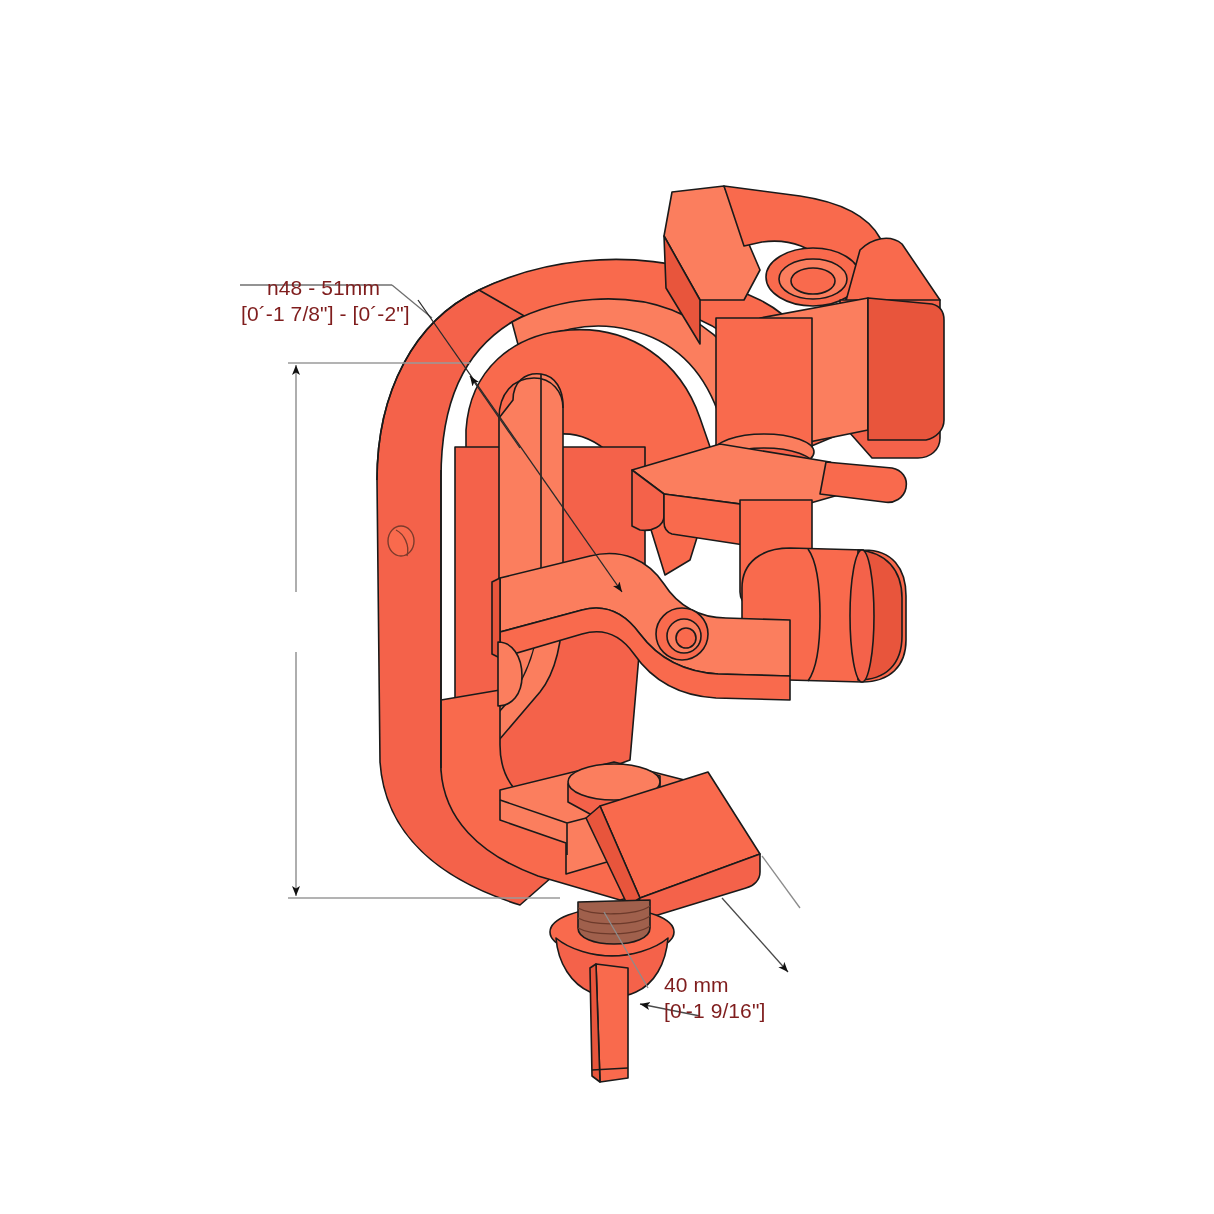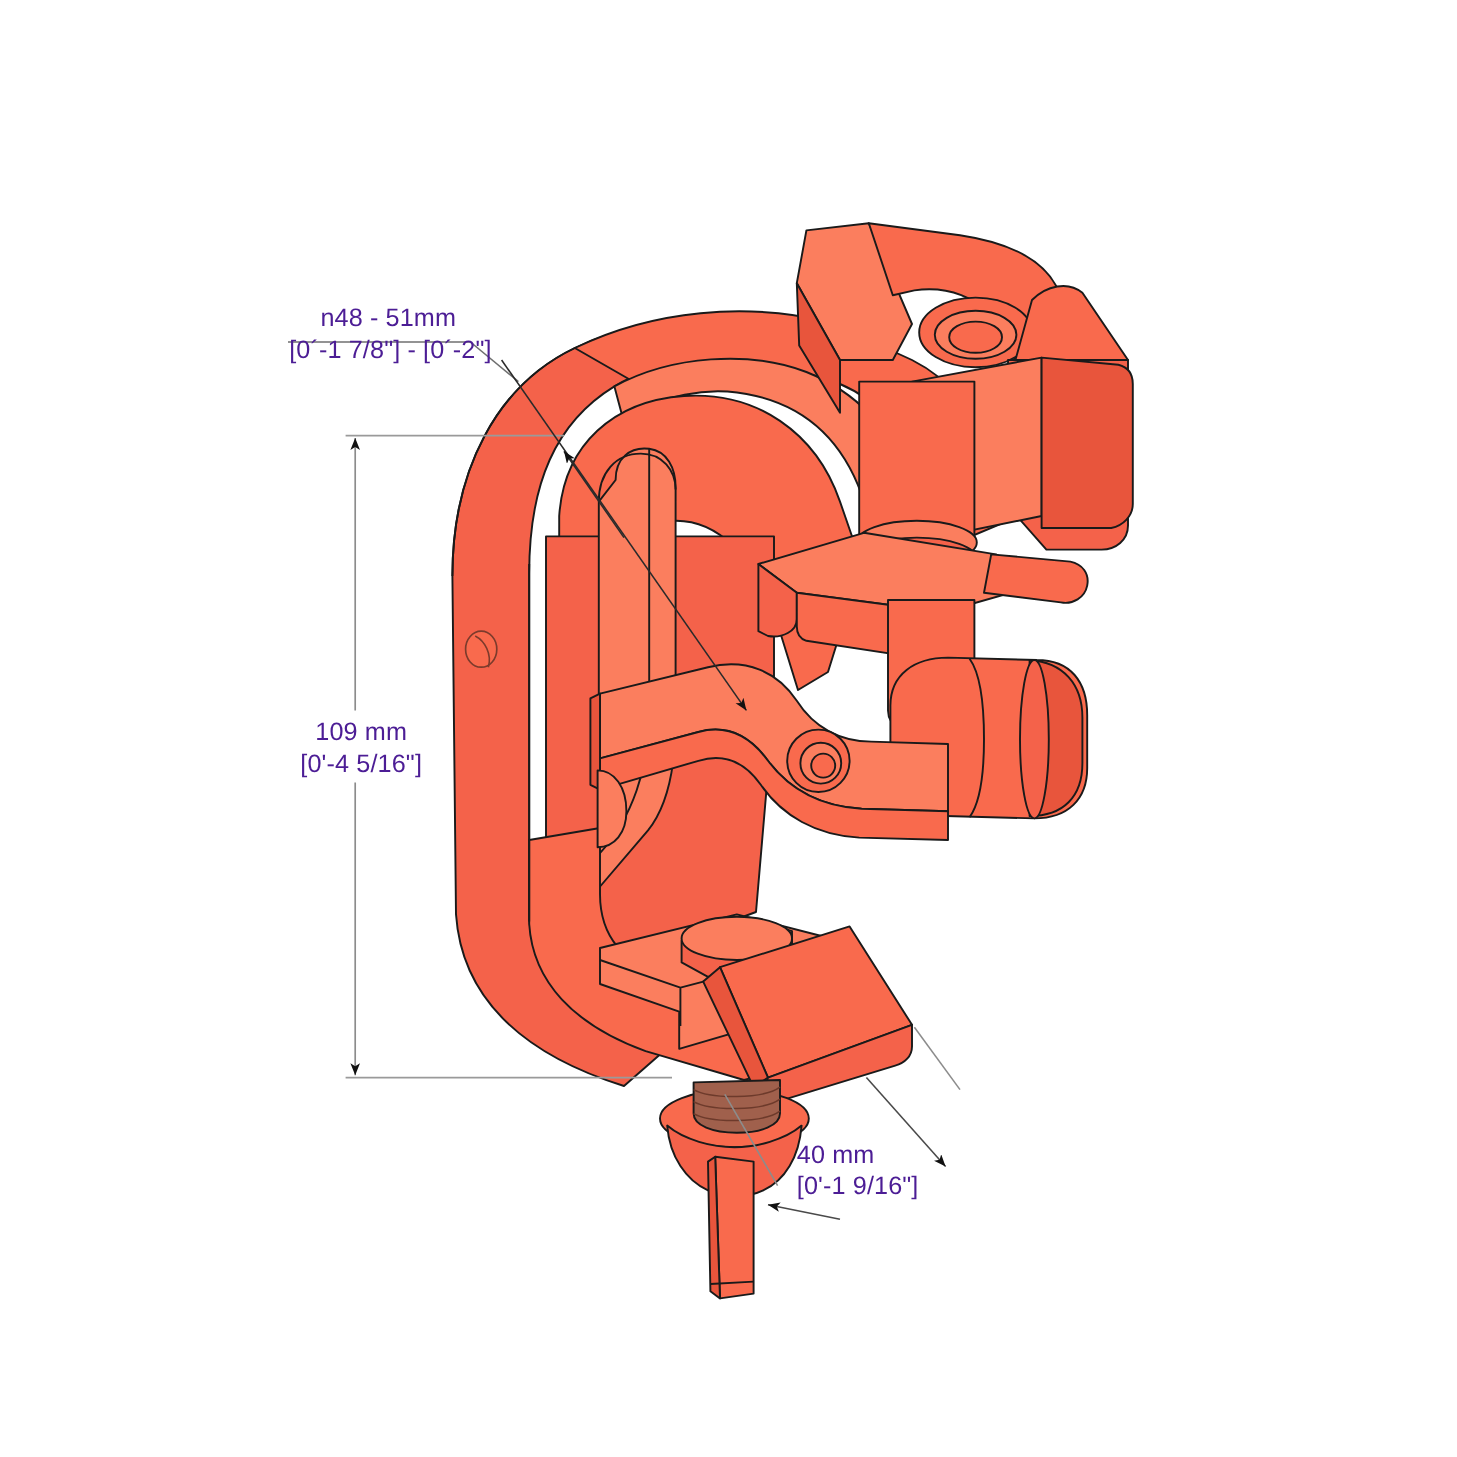--- a/index.html
+++ b/index.html
@@ -21,26 +21,27 @@
   }
   #drawing {
     position: absolute;
     inset: 0;
     width: 1214px;
     height: 1214px;
     display: block;
   }
   .dim-text {
     position: absolute;
-    color: #4c1d95;
+    color: #7f1d1d;
     font-family: "Liberation Sans", sans-serif;
     font-size: 21px;
     line-height: 26px;
     white-space: nowrap;
     letter-spacing: 0.1px;
+    margin-top: 22px;
   }
   #dim-diameter-label {
     left: 241px;
     top: 253px;
     text-align: left;
   }
   #dim-diameter-label .l1 { padding-left: 26px; }
   #dim-diameter-label .l2 { padding-left: 0px; }
   #dim-height-label {
     left: 241px;
@@ -373,23 +374,19 @@
       <line x1="700" y1="1016" x2="640" y2="1004" stroke="#4a4a4a" stroke-width="1.3" marker-end="url(#arrowEnd)"></line>
     </g>
 
   </svg>
 
   <div class="dim-text" id="dim-diameter-label">
     <div class="l1">n48 - 51mm</div>
     <div class="l2">[0´-1 7/8"] - [0´-2"]</div>
   </div>
 
-  <div class="dim-text" id="dim-height-label">
-    <div>109 mm</div>
-    <div>[0'-4 5/16"]</div>
-  </div>
 
   <div class="dim-text" id="dim-depth-label">
     <div>40 mm</div>
     <div>[0'-1 9/16"]</div>
   </div>
 
 </div>
 
 </body></html>

